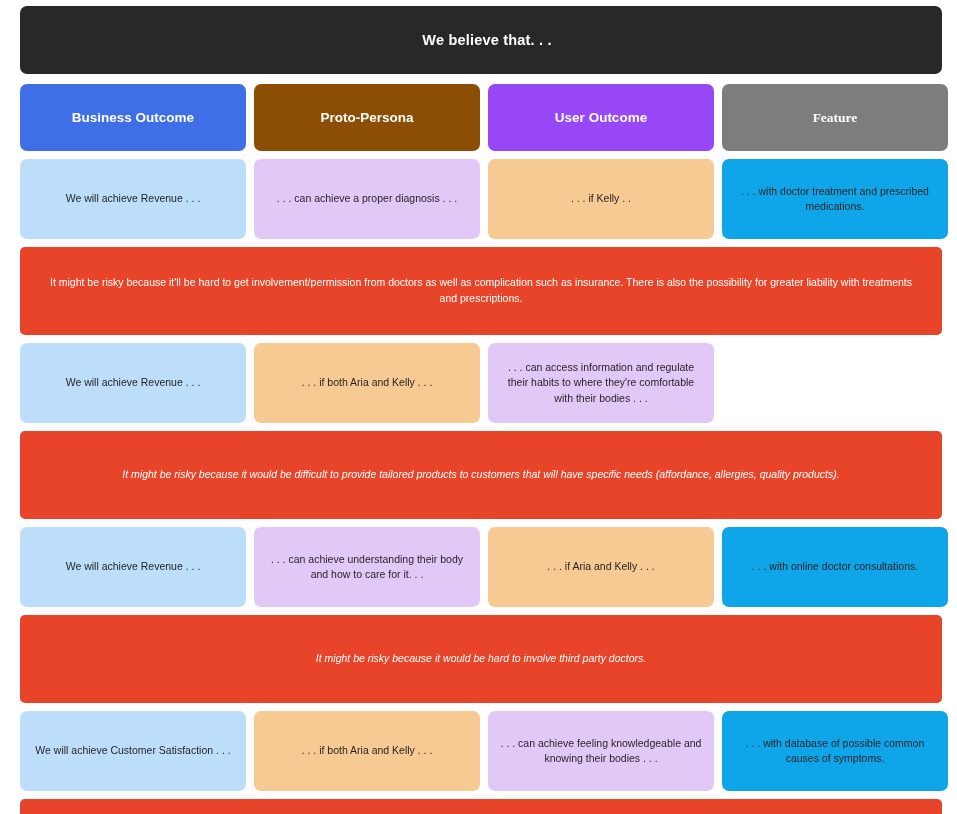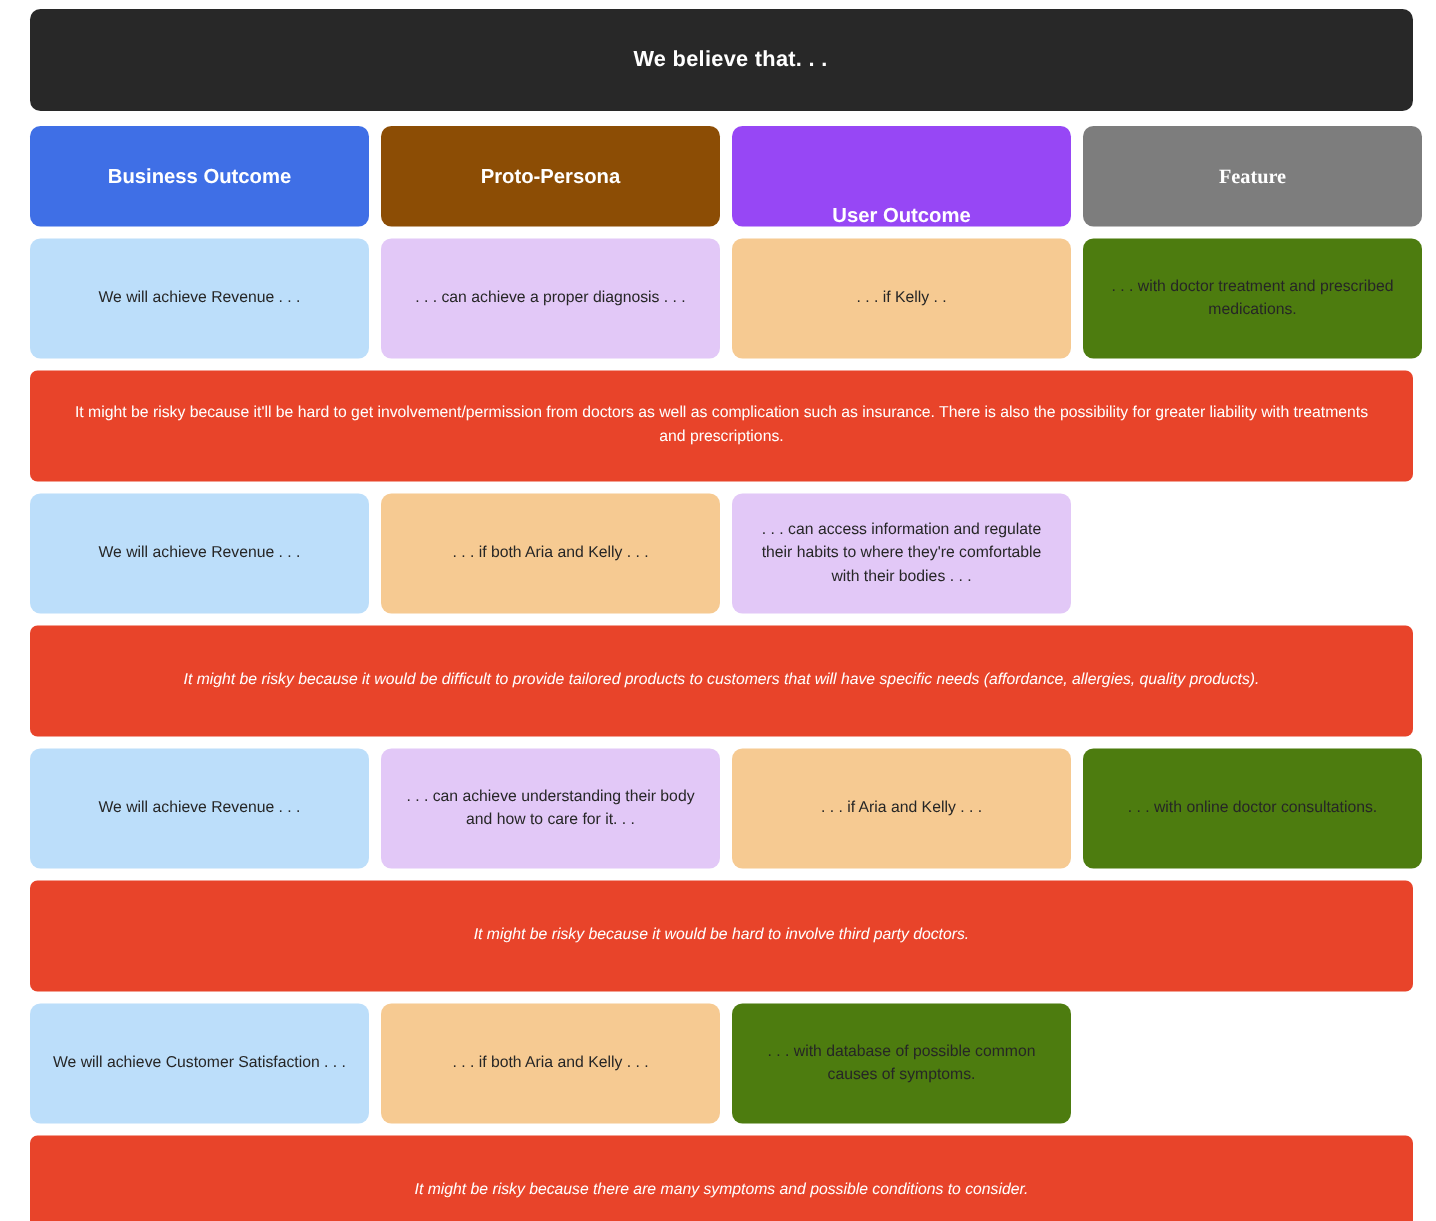--- a/index.html
+++ b/index.html
@@ -67,45 +67,45 @@
     align-items: center;
     justify-content: center;
     color: #ffffff;
     font-size: 13.5px;
     font-weight: bold;
     text-align: center;
     padding: 0 8px;
   }
   .hdr-business { background: #3f6fe6; }
   .hdr-persona  { background: #8c4d05; align-items: center; }
-  .hdr-user     { background: #9747f5; align-items: flex-end; }
+  .hdr-user     { background: #9747f5; }
   .hdr-feature  { background: #7d7d7d; font-family: Liberation Serif, serif; }
 
   
   .content-card {
     height: 80px;
     border-radius: 7px;
     display: flex;
     align-items: center;
     justify-content: center;
     text-align: center;
     padding: 6px 12px;
     font-size: 10.5px;
     line-height: 1.45;
     color: #262626;
   }
   .cc-business { background: #bcdefa; text-align: center; }
   .cc-persona  { background: #f6ca92; }
   .cc-user     { background: #e2c8f7; }
-  .cc-feature  { background: #4d7c0f; text-align: center; }
+  .cc-feature  { background: #0ea5e9; text-align: center; }
 
   
   .risk-bar {
     width: 922px;
-    height: 74px;
+    height: 88px;
     margin-bottom: 8px;
     background: #e8442a;
     border-radius: 5px;
     display: flex;
     align-items: center;
     justify-content: center;
     text-align: center;
     padding: 6px 22px;
     color: #ffffff;
     font-size: 10.5px;
@@ -190,20 +190,23 @@
     <span>It might be risky because it would be hard to involve third party doctors.</span>
   </div>
 
   <div class="grid-row">
     <div class="content-card cc-business">
       <span>We will achieve Customer Satisfaction . . .</span>
     </div>
     <div class="content-card cc-persona">
       <span>. . . if both Aria and Kelly . . .</span>
     </div>
+    <div class="content-card cc-user">
+      <span>. . . can achieve feeling knowledgeable and knowing their bodies . . .</span>
+    </div>
     <div class="content-card cc-feature">
       <span>. . . with database of possible common causes of symptoms.</span>
     </div>
   </div>
   <div class="risk-bar italic">
     <span>It might be risky because there are many symptoms and possible conditions to consider.</span>
   </div>
 
 </div>
 

